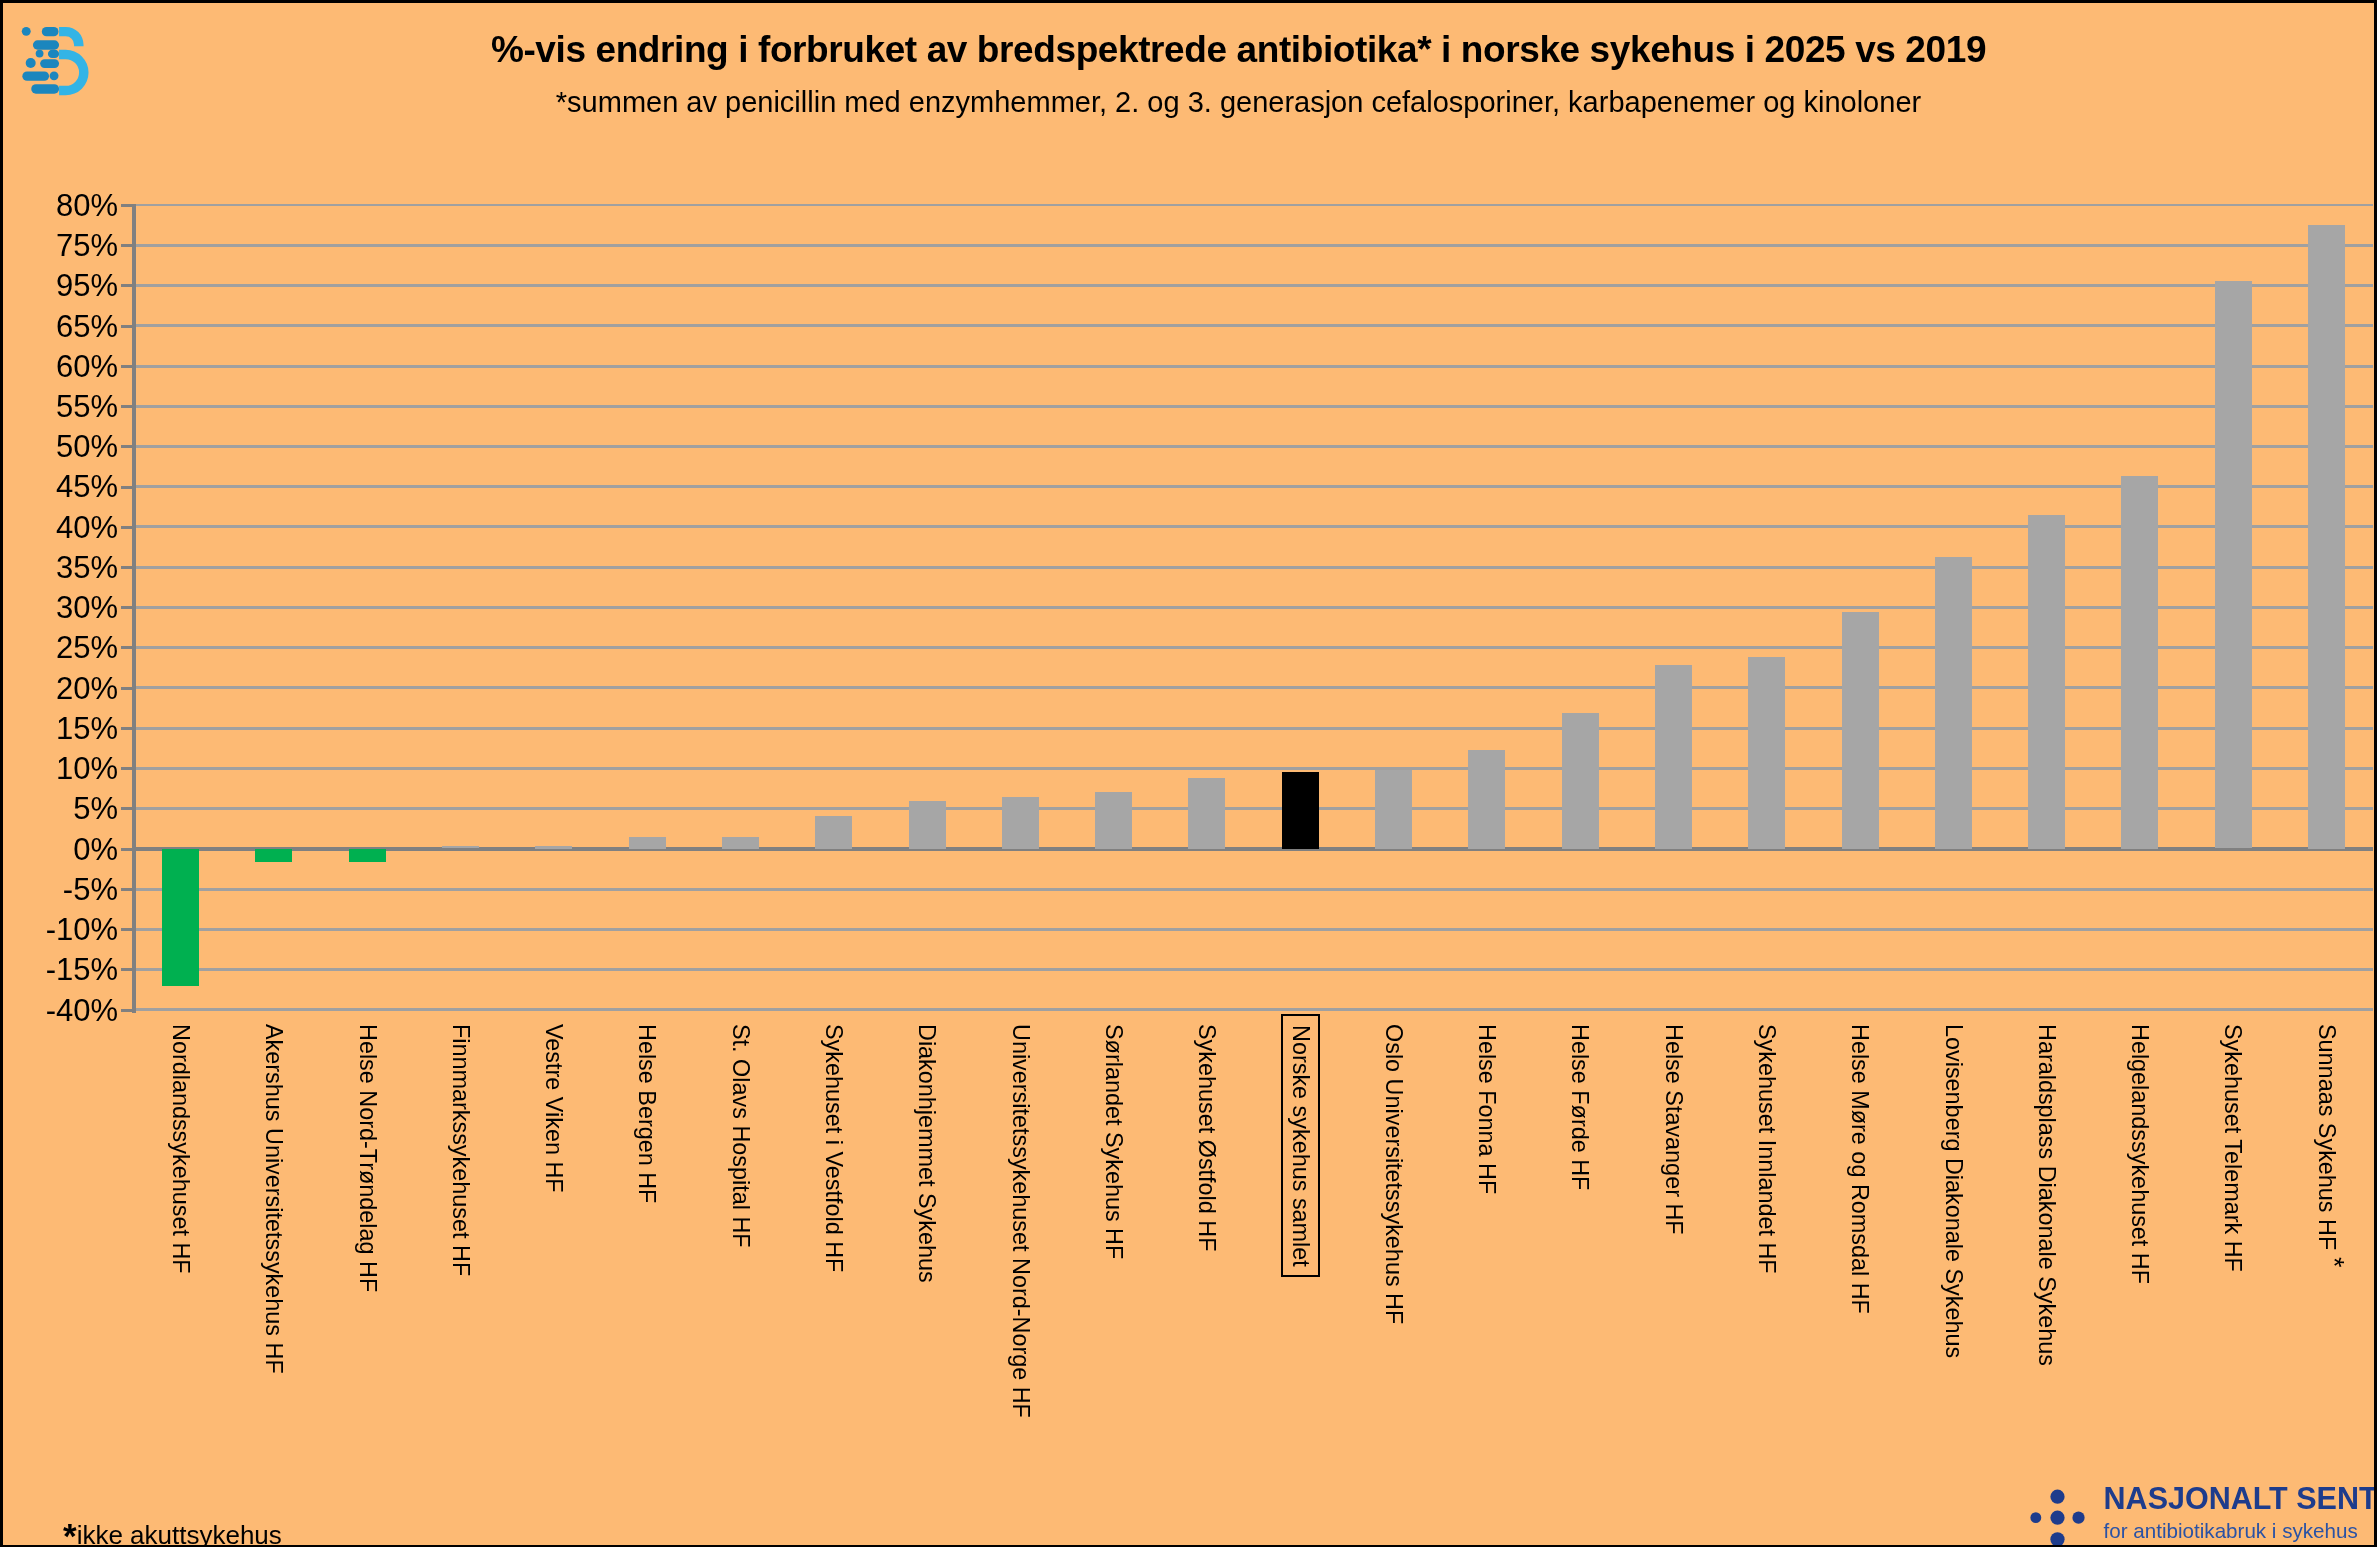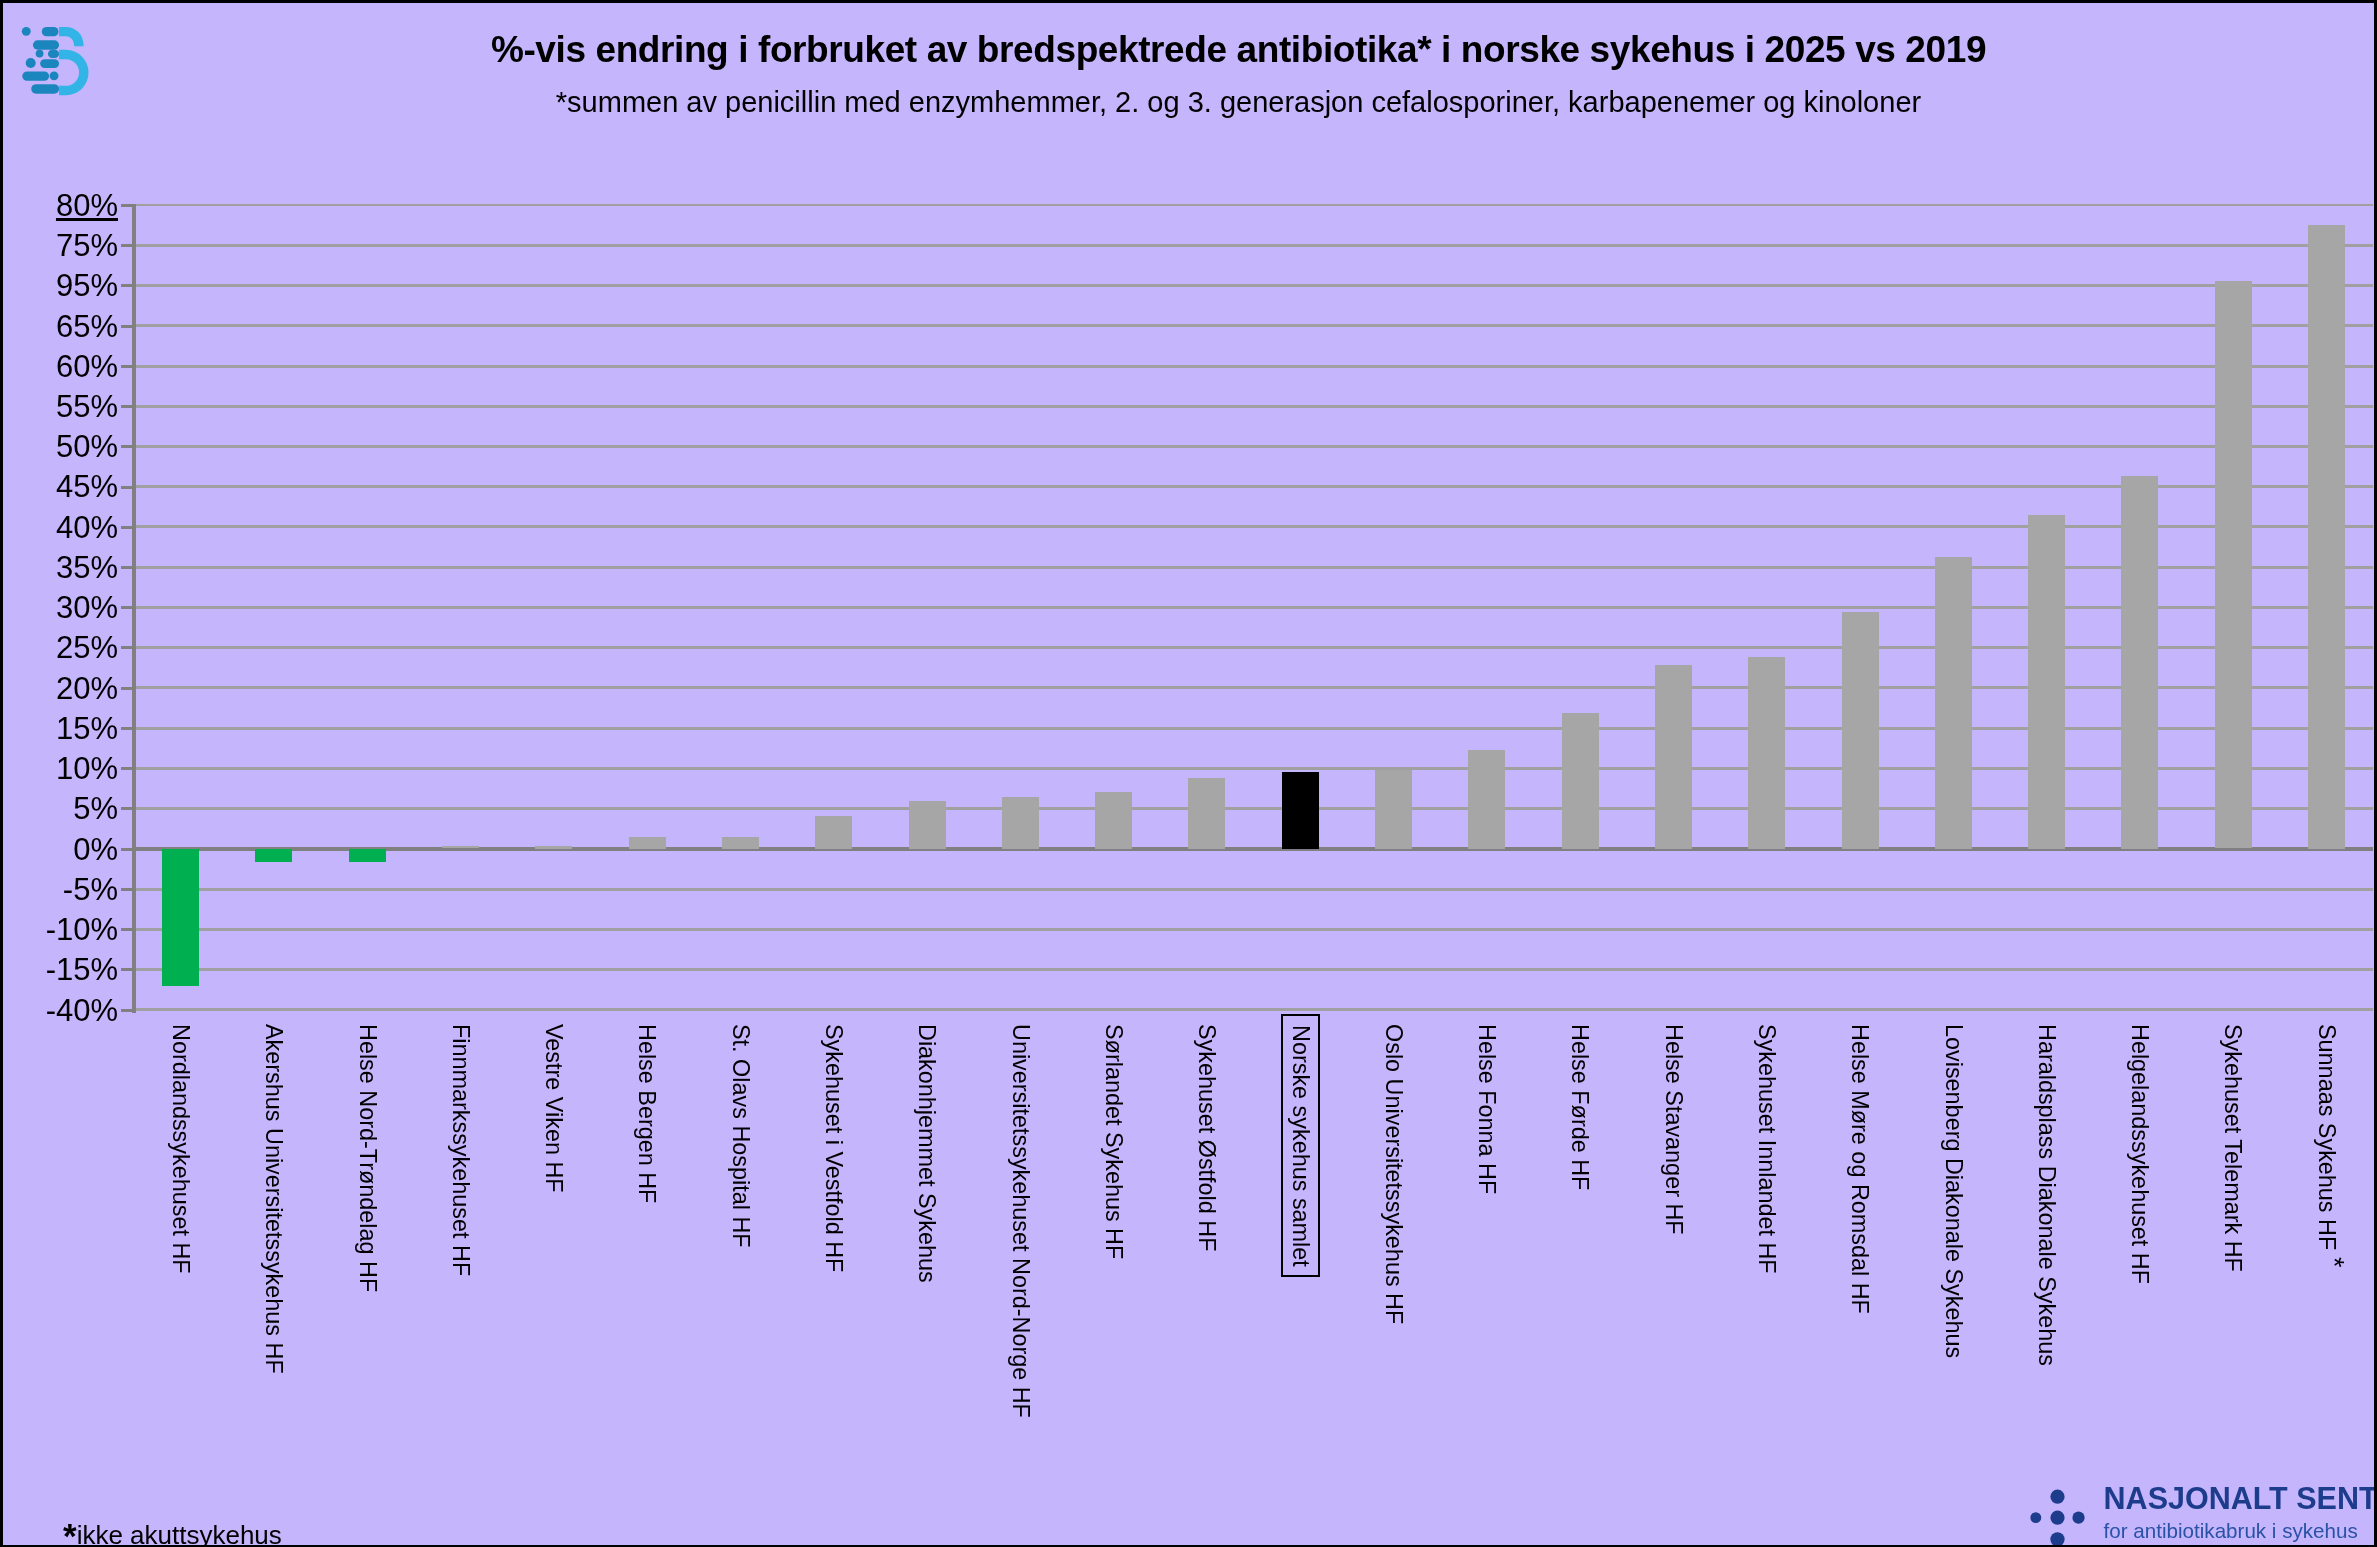--- a/index.html
+++ b/index.html
@@ -1,19 +1,19 @@
 <!DOCTYPE html>
 <html style="font-size:11.4px"><head>
 <meta charset="utf-8">
 <style>
   * { margin:0; padding:0; box-sizing:border-box; }
   html,body { background:#ffffff; }
   .page {
     position:relative; width:2377px; height:1548px;
-    background:#c4b5fd; border:3.5px solid #000;
+    background:#fdba74; border:3.5px solid #000;
     overflow:hidden; font-family:"Liberation Sans", sans-serif; color:#000;
   }
 
   
   .title-block { position:absolute; left:114px; right:14px; top:25.5px; text-align:center; }
   .chart-title { font-size:37px; font-weight:bold; letter-spacing:-0.4px; }
   .chart-subtitle { font-size:29px; margin-top:15.6px; }
   .chart-subtitle2 { font-size:27px; margin-top:10px; }
 
   
@@ -70,21 +70,21 @@
       <path d="M81 57 h12 a41 41 0 0 1 0 82 h-12 v-17 h12 a24 24 0 0 0 0 -48 h-12 z" fill="#33b4e6"></path>
     </g>
   </svg>
 
   <div class="title-block">
     <div class="chart-title">%-vis endring i forbruket av bredspektrede antibiotika* i norske sykehus i 2025 vs 2019</div>
     <div class="chart-subtitle">*summen av penicillin med enzymhemmer, 2. og 3. generasjon cefalosporiner, karbapenemer og kinoloner</div>
   </div>
 
   <div class="y-labels" id="ylabels">
-      <div class="y-label" style="top: 184px; text-decoration: underline;">80%</div>
+      <div class="y-label" style="top: 184px;">80%</div>
       <div class="y-label" style="top: 224px;">75%</div>
       <div class="y-label" style="top: 264px;">95%</div>
       <div class="y-label" style="top: 305px;">65%</div>
       <div class="y-label" style="top: 345px;">60%</div>
       <div class="y-label" style="top: 385px;">55%</div>
       <div class="y-label" style="top: 425px;">50%</div>
       <div class="y-label" style="top: 465px;">45%</div>
       <div class="y-label" style="top: 506px;">40%</div>
       <div class="y-label" style="top: 546px;">35%</div>
       <div class="y-label" style="top: 586px;">30%</div>

